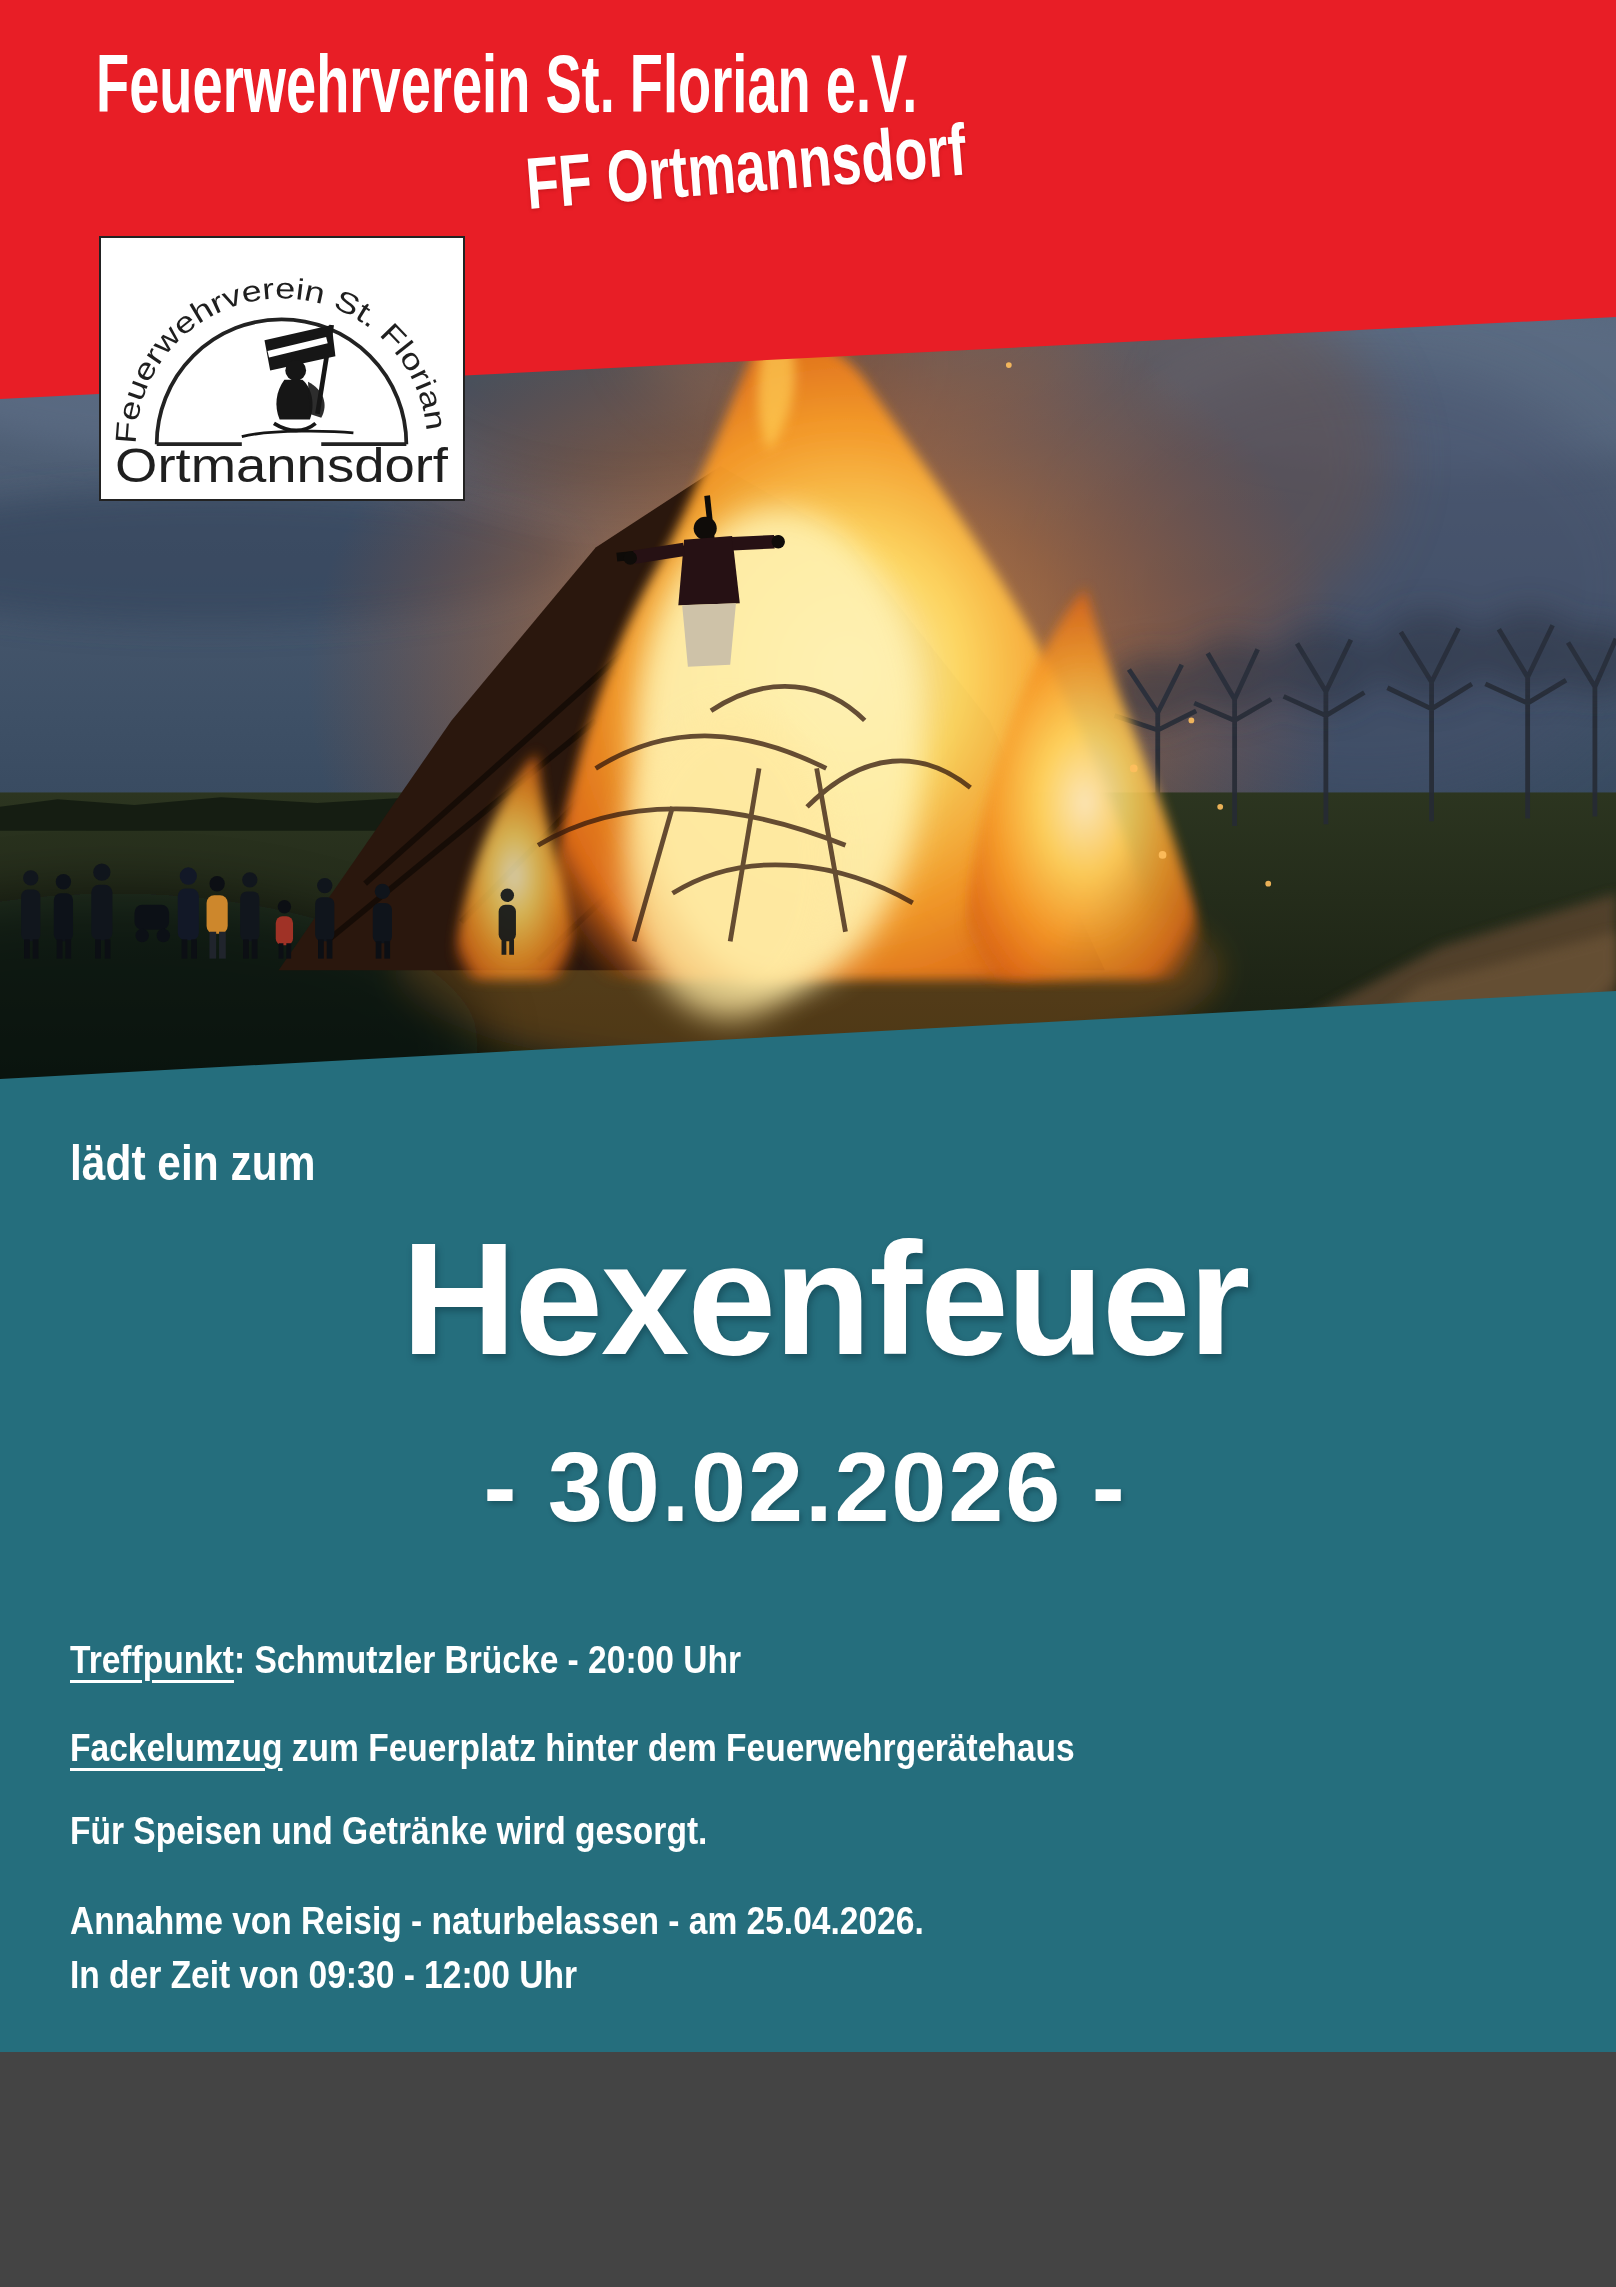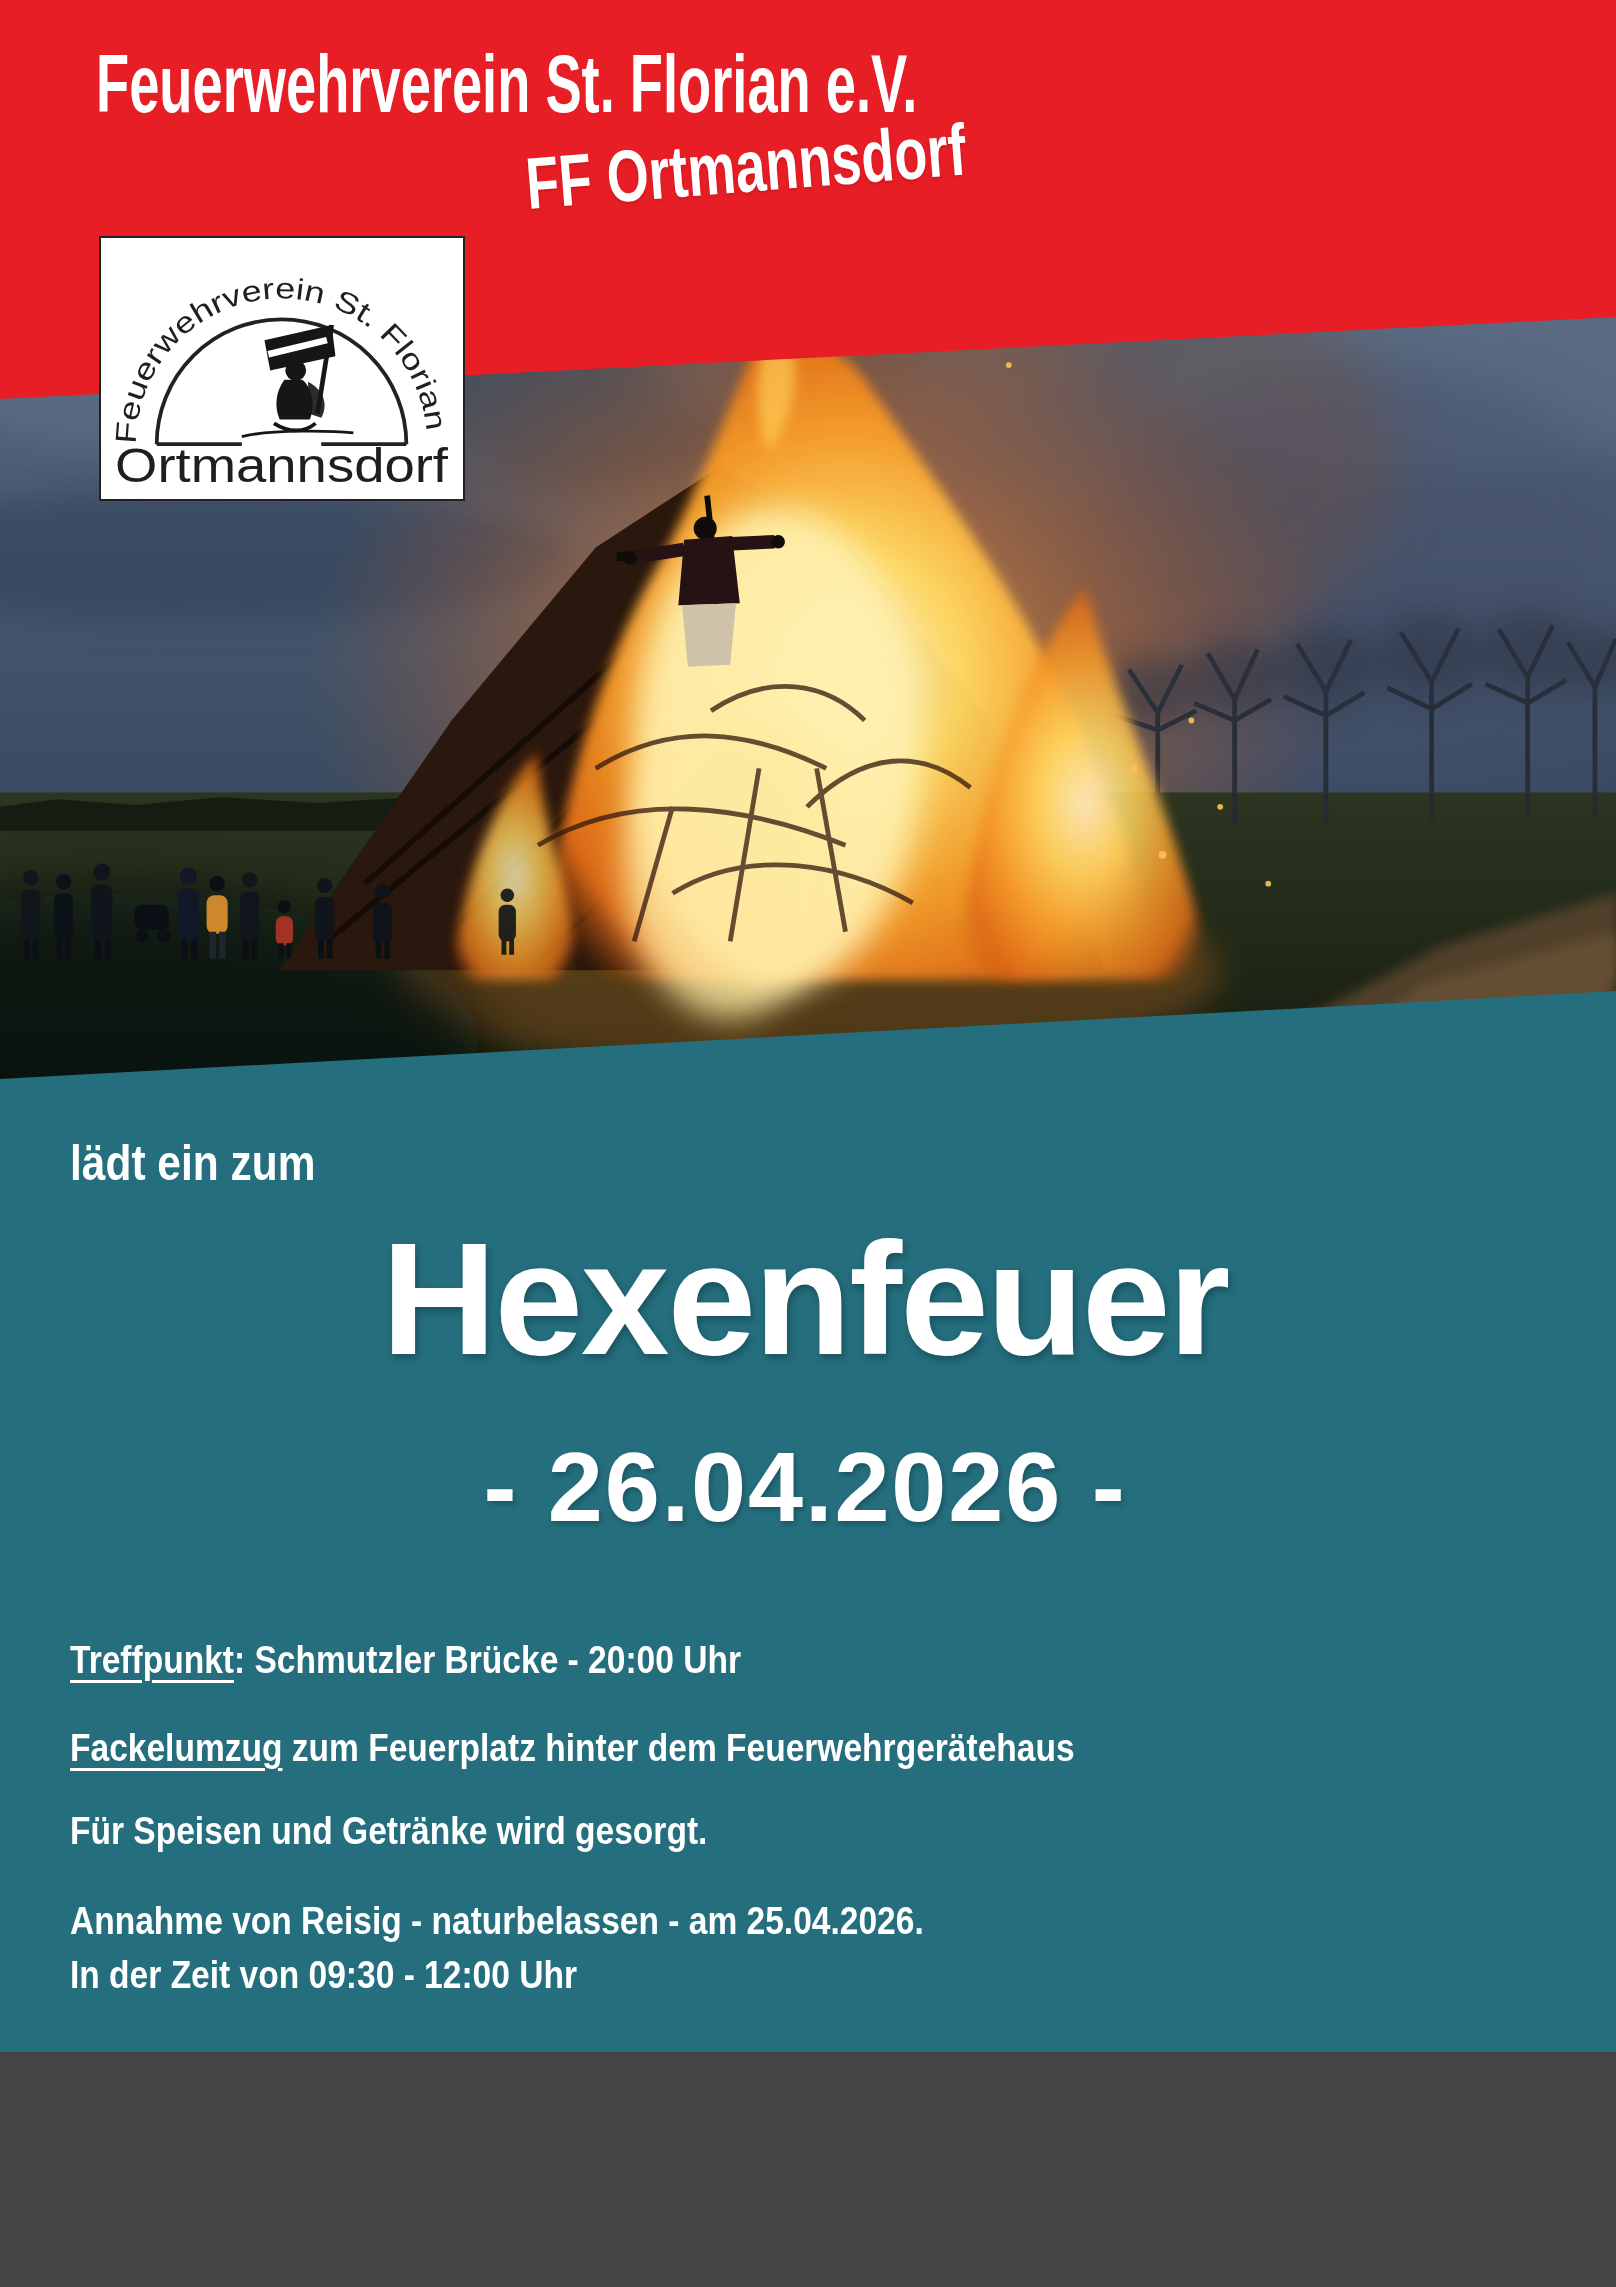--- a/index.html
+++ b/index.html
@@ -40,21 +40,21 @@
   .subtitle{
     left:526px; top:144px; font-size:73px;
     transform:rotate(-4.5deg) scaleX(.74); transform-origin:0 50%;
     text-shadow:0 1.9px 3.8px rgba(120,0,0,.25);
   }
   .lead{
     left:70px; top:1136px; font-size:50px;
     transform:scaleX(.85); transform-origin:left top;
   }
   .event{
-    left:805px; top:1220px; font-size:159px; letter-spacing:-1.9px;
+    left:825px; top:1220px; font-size:159px; letter-spacing:-1.9px;
     transform:translateX(-50%); line-height:1;
     text-shadow:1.9px 3.8px 7.7px rgba(0,30,40,.35);
   }
   .date{
     left:805px; top:1437px; font-size:99px; letter-spacing:1.9px;
     transform:translateX(-50%); line-height:1;
     text-shadow:1.9px 2.9px 5.8px rgba(0,30,40,.3);
   }
   .detail{
     left:70px; font-size:39px;
@@ -306,21 +306,21 @@
         <path d="M 218 152 C 234 160 240 176 232 190 L 220 186 Z" opacity=".9"></path>
         <path d="M 182 196 C 198 206 214 206 226 196" stroke="#161616" stroke-width="4" fill="none"></path>
         <path d="M 148 210 C 180 202 246 204 266 206" stroke="#161616" stroke-width="3" fill="none"></path>
       </g>
       <text x="190" y="258" font-size="50" fill="#1f1f1f" text-anchor="middle" textLength="352" lengthAdjust="spacingAndGlyphs" font-family="Liberation Sans, DejaVu Sans, sans-serif">Ortmannsdorf</text>
     </svg>
   </div>
 
   <div class="t lead">lädt ein zum</div>
   <div class="t event">Hexenfeuer</div>
-  <div class="t date">- 26.04.2026 -</div>
+  <div class="t date">- 30.02.2026 -</div>
 
   <div class="t detail" id="detail-meeting">
     <span class="u">Treffpunkt</span><span>: Schmutzler Brücke - 20:00 Uhr</span>
   </div>
   <div class="t detail" id="detail-torch">
     <span class="u">Fackelumzug</span><span> zum Feuerplatz hinter dem Feuerwehrgerätehaus</span>
   </div>
   <div class="t detail" id="detail-catering">Für Speisen und Getränke wird gesorgt.</div>
   <div class="t detail" id="detail-brushwood1">Annahme von Reisig - naturbelassen - am 25.04.2026.</div>
   <div class="t detail" id="detail-brushwood2">In der Zeit von 09:30 - 12:00 Uhr</div>

